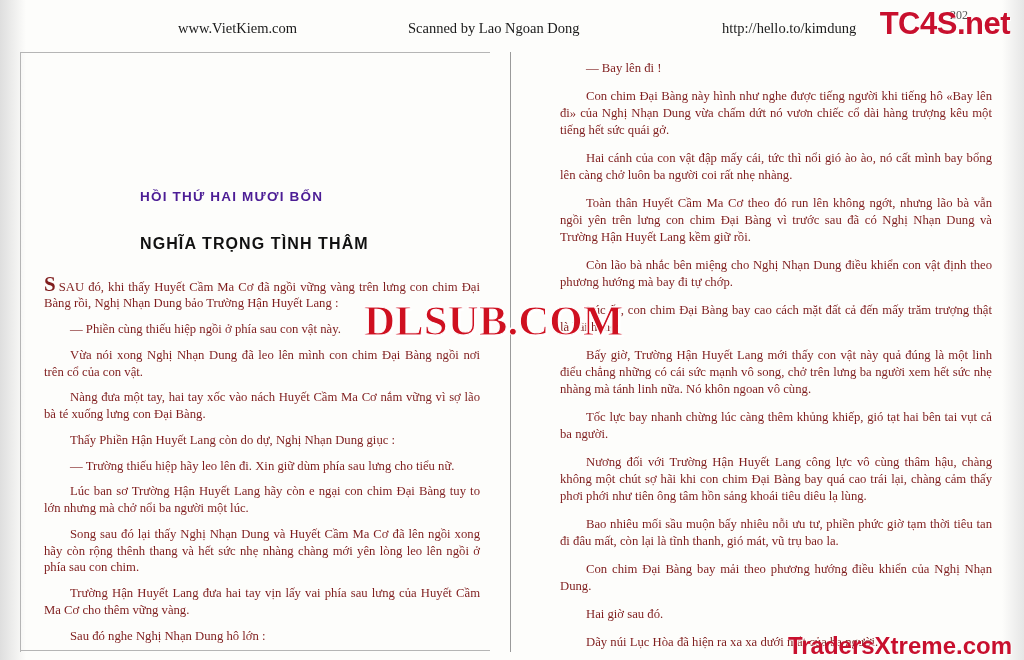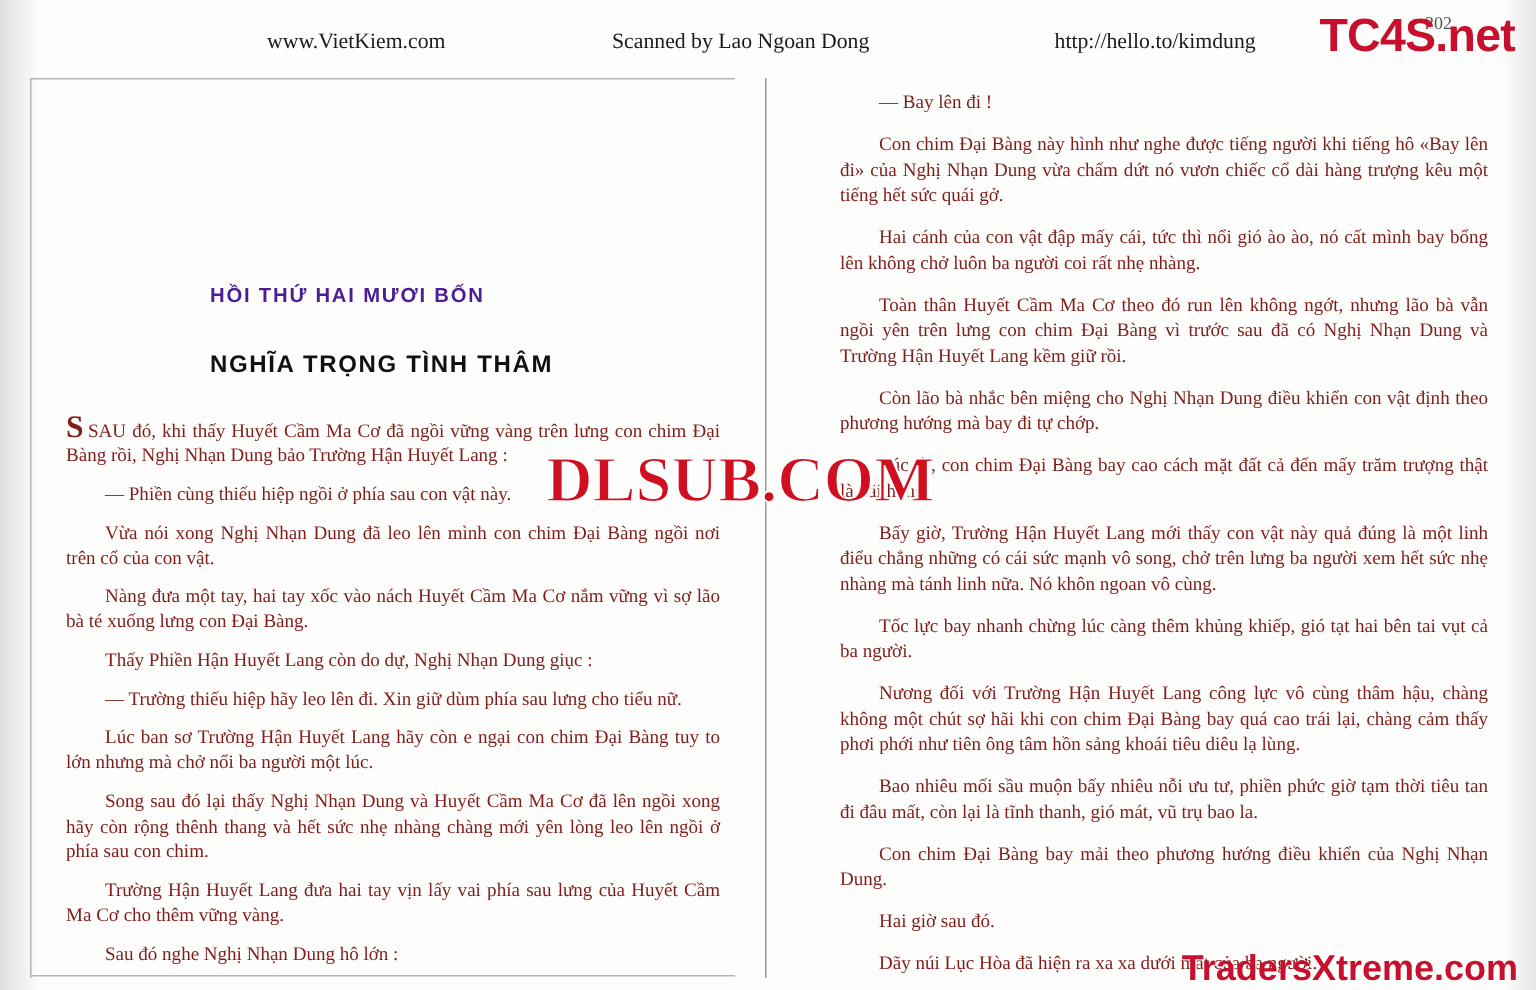--- a/index.html
+++ b/index.html
@@ -41,21 +41,21 @@
   }
   .header span {
     position: absolute;
     font-family: "Liberation Serif", serif;
     font-size: 14.5px;
     color: #1a1a1a;
     white-space: nowrap;
   }
   .hdr-site { left: 178px; top: 0; }
   .hdr-scan { left: 408px; top: 0; }
-  .hdr-url  { left: 703px; top: 0; }
+  .hdr-url  { left: 722px; top: 0; }
 
   .page-number {
     position: absolute;
     top: 8px;
     left: 950px;
     font-size: 12px;
     color: #555;
     font-family: "Liberation Serif", serif;
   }
 
@@ -237,21 +237,21 @@
     <div class="para dialog">— Trường thiếu hiệp hãy leo lên đi. Xin giữ dùm phía sau lưng cho tiểu nữ.</div>
     <div class="para">Lúc ban sơ Trường Hận Huyết Lang hãy còn e ngại con chim Đại Bàng tuy to lớn nhưng mà chở nổi ba người một lúc.</div>
     <div class="para">Song sau đó lại thấy Nghị Nhạn Dung và Huyết Cầm Ma Cơ đã lên ngồi xong hãy còn rộng thênh thang và hết sức nhẹ nhàng chàng mới yên lòng leo lên ngồi ở phía sau con chim.</div>
     <div class="para">Trường Hận Huyết Lang đưa hai tay vịn lấy vai phía sau lưng của Huyết Cầm Ma Cơ cho thêm vững vàng.</div>
     <div class="para">Sau đó nghe Nghị Nhạn Dung hô lớn :</div>
   </div>
 
   <div class="col col-right">
     <div class="para dialog">— Bay lên đi !</div>
     <div class="para">Con chim Đại Bàng này hình như nghe được tiếng người khi tiếng hô «Bay lên đi» của Nghị Nhạn Dung vừa chấm dứt nó vươn chiếc cổ dài hàng trượng kêu một tiếng hết sức quái gở.</div>
-    <div class="para">Hai cánh của con vật đập mấy cái, tức thì nổi gió ào ào, nó cất mình bay bổng lên không chở luôn ba người coi rất nhẹ nhàng.</div>
+    <div class="para">Hai cánh của con vật đập mấy cái, tức thì nổi gió ào ào, nó cất mình bay bổng lên càng chở luôn ba người coi rất nhẹ nhàng.</div>
     <div class="para">Toàn thân Huyết Cầm Ma Cơ theo đó run lên không ngớt, nhưng lão bà vẫn ngồi yên trên lưng con chim Đại Bàng vì trước sau đã có Nghị Nhạn Dung và Trường Hận Huyết Lang kềm giữ rồi.</div>
     <div class="para">Còn lão bà nhắc bên miệng cho Nghị Nhạn Dung điều khiển con vật định theo phương hướng mà bay đi tự chớp.</div>
     <div class="para">Lúc ấy, con chim Đại Bàng bay cao cách mặt đất cả đến mấy trăm trượng thật là hãi hùng.</div>
     <div class="para">Bấy giờ, Trường Hận Huyết Lang mới thấy con vật này quả đúng là một linh điểu chẳng những có cái sức mạnh vô song, chở trên lưng ba người xem hết sức nhẹ nhàng mà tánh linh nữa. Nó khôn ngoan vô cùng.</div>
     <div class="para">Tốc lực bay nhanh chừng lúc càng thêm khủng khiếp, gió tạt hai bên tai vụt cả ba người.</div>
     <div class="para">Nương đối với Trường Hận Huyết Lang công lực vô cùng thâm hậu, chàng không một chút sợ hãi khi con chim Đại Bàng bay quá cao trái lại, chàng cảm thấy phơi phới như tiên ông tâm hồn sảng khoái tiêu diêu lạ lùng.</div>
     <div class="para">Bao nhiêu mối sầu muộn bấy nhiêu nỗi ưu tư, phiền phức giờ tạm thời tiêu tan đi đâu mất, còn lại là tĩnh thanh, gió mát, vũ trụ bao la.</div>
     <div class="para">Con chim Đại Bàng bay mải theo phương hướng điều khiển của Nghị Nhạn Dung.</div>
     <div class="para">Hai giờ sau đó.</div>
     <div class="para">Dãy núi Lục Hòa đã hiện ra xa xa dưới mắt của ba người.</div>

